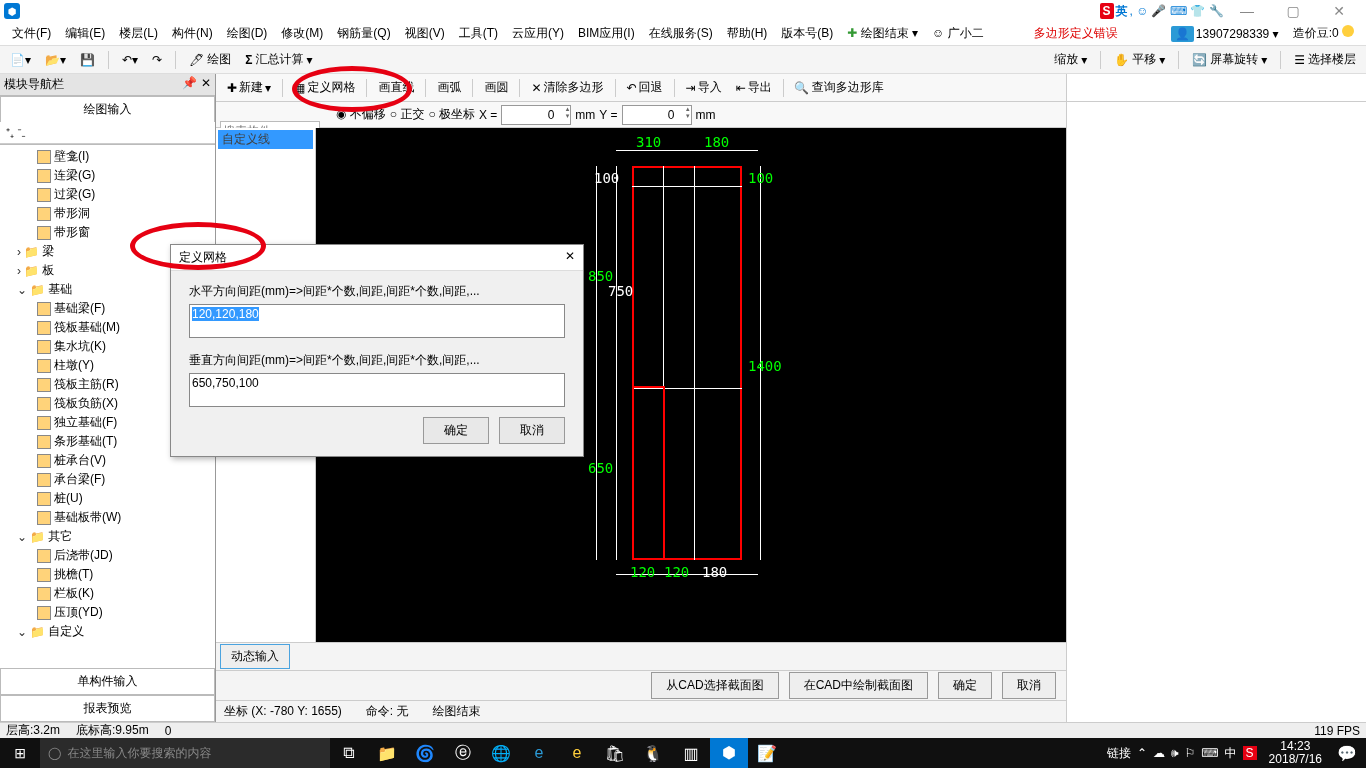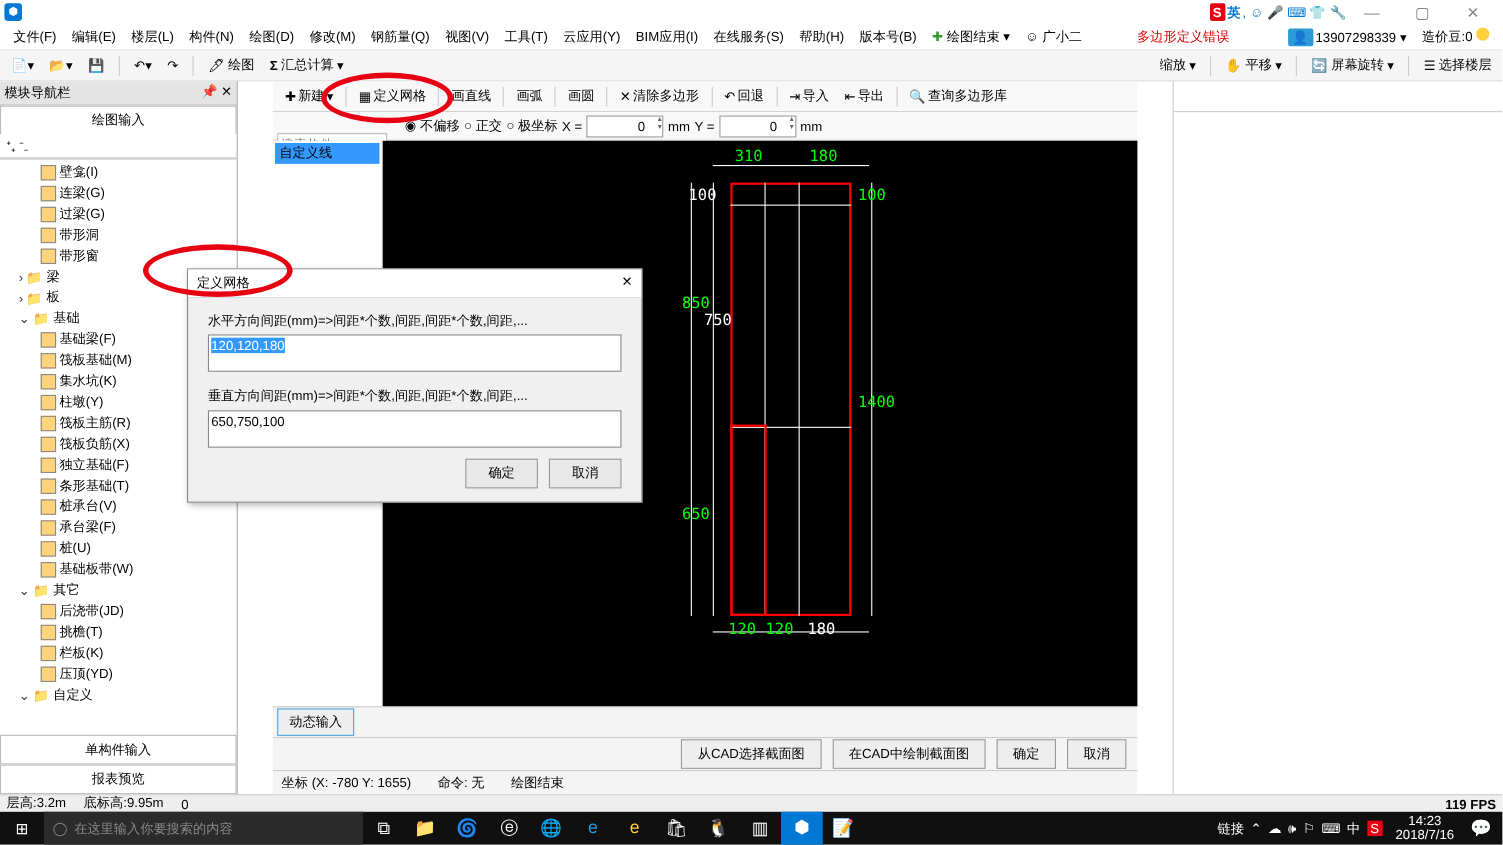--- a/index.html
+++ b/index.html
@@ -10,56 +10,56 @@
 .titlebar .ime { display:flex; align-items:center; gap:2px; }
 .titlebar .ime .slogo{ background:#e60012; color:#fff; padding:1px 3px; border-radius:2px; font-weight:bold; }
 .titlebar .winbtn { width:46px; text-align:center; color:#888; font-size:14px; }
 .menubar { height:24px; display:flex; align-items:center; padding:0 6px; gap:2px; border-bottom:1px solid #ddd; }
 .menubar .mi { padding:2px 6px; }
 .menubar .spacer { flex:1; }
 .menubar .badge { background:#2b9ad6; color:#fff; padding:1px 4px; border-radius:2px; margin-right:2px;}
 .toolbar1 { height:28px; display:flex; align-items:center; gap:6px; padding:0 6px; border-bottom:1px solid #ddd; background:#f5f5f5;}
 .toolbar1 .btn{ padding:2px 4px; display:inline-flex; align-items:center; gap:3px;}
 .toolbar1 .sep{ width:1px; height:18px; background:#ccc; margin:0 3px;}
-.main { display:flex; height:calc(100% - 22px - 24px - 28px - 16px - 30px);gap:32px; }
+.main { display:flex; height:calc(100% - 22px - 24px - 28px - 16px - 30px); }
 .leftpane { width:216px; border-right:1px solid #999; display:flex; flex-direction:column; background:#f4f4f4;}
 .leftpane .panelhdr{ background:#e4e4e4; padding:2px 4px; display:flex; justify-content:space-between; border-bottom:1px solid #bbb;}
 .leftpane .centerbtn{ text-align:center; padding:4px; border:1px solid #bbb; background:#fff; margin:0;}
 .leftpane .row{ padding:2px 6px;}
 .tree { flex:1; overflow:auto; background:#fff; border-top:1px solid #bbb; padding:2px 0;}
 .tree .node{ display:flex; align-items:center; padding:1px 4px; gap:3px;}
 .tree .ind{ display:inline-block;}
 .tree .ic{ width:14px; height:14px; display:inline-block; border:1px solid #888; background:#ffd37a; font-size:9px; line-height:12px; text-align:center;}
 .tree .fold{ border:none; background:none; color:#333;}
 .center { flex:1; display:flex; flex-direction:column; position:relative;}
 .toolbar2{ height:28px; display:flex; align-items:center; gap:4px; padding:0 6px; border-bottom:1px solid #ccc; background:#f8f8f8;}
 .toolbar2 .btn{ padding:2px 5px; display:inline-flex; align-items:center; gap:2px;}
 .toolbar2 .sep{ width:1px; height:18px; background:#ccc; margin:0 2px;}
 .searchrow{ height:26px; display:flex; align-items:center; gap:4px; border-bottom:1px solid #ccc; padding:0 4px; background:#f8f8f8;}
 .searchrow input[type=text]{ width:100px; border:1px solid #bbb; padding:2px;margin-top:33px;}
 .searchrow .numbox{ width:70px; border:1px solid #999; text-align:right; padding:2px 16px 2px 2px; position:relative; background:#fff;}
 .searchrow .numbox::after{content:"▴\A▾"; white-space:pre; position:absolute; right:1px; top:-1px; font-size:7px; line-height:7px; color:#666;}
 .listarea{ width:100px; background:#fff; border-right:1px solid #ccc; padding:2px;}
-.listarea .item{ background:#3399ff; color:#000000; padding:1px 4px;}
+.listarea .item{ background:#3399ff; color:#404040; padding:1px 4px;}
 .canvaswrap{ flex:1; display:flex;}
 .canvas{ flex:1; background:#000; position:relative;}
 .dim{ position:absolute; color:#0f0; font-size:14px; font-family:monospace;}
 .dimw{ color:#fff;}
 .redrect{ position:absolute; border:2px solid #ff0000;}
 .whiteline{ position:absolute; background:#fff;}
 .bottom1{ height:28px; border-top:1px solid #ccc; display:flex; align-items:center; padding:4px; gap:6px; background:#f4f4f4;}
 .bottom1 .btn{ border:1px solid #999; background:#eee; padding:3px 10px;}
 .bottom2{ height:30px; border-top:1px solid #ccc; display:flex; align-items:center; justify-content:flex-end; gap:10px; padding:0 10px; background:#f4f4f4;}
 .bottom2 .btn{ border:1px solid #999; background:#eee; padding:4px 14px;}
 .statusrow{ height:22px; display:flex; align-items:center; padding:0 8px; gap:24px; border-top:1px solid #ccc; background:#f4f4f4;}
 .rightpane{ width:300px; display:flex; flex-direction:column; border-left:1px solid #ccc;}
 .rightpane .tb{ height:28px; display:flex; align-items:center; gap:4px; padding:0 6px; border-bottom:1px solid #ccc;}
 .rightpane .row2{ height:26px; padding:4px 8px; border-bottom:1px solid #ccc;}
 .footer{ height:16px; background:#eee; display:flex; align-items:center; font-size:11px; padding:0 6px; gap:16px; border-top:1px solid #ccc;}
-.footer .r{ margin-left:auto;font-weight:bold;}
+.footer .r{ margin-left:auto;}
 .taskbar{ height:30px; background:#101010; display:flex; align-items:center; color:#fff;}
 .taskbar .start{ width:40px; text-align:center; font-size:14px;}
 .taskbar .search{ flex:0 0 290px; background:#2b2b2b; height:100%; display:flex; align-items:center; padding:0 8px; color:#888; gap:6px;}
 .taskbar .tbicon{ width:38px; text-align:center; font-size:16px;}
 .taskbar .spacer{flex:1;}
 .taskbar .tray{ display:flex; align-items:center; gap:6px; padding:0 6px; font-size:11px;}
 .taskbar .clock{ text-align:center; padding:0 6px; line-height:13px;}
 .dialog{ position:absolute; left:170px; top:244px; width:414px; background:#f0f0f0; border:1px solid #888; box-shadow:2px 2px 6px rgba(0,0,0,.3); z-index:50;}
 .dialog .dtitle{ background:#fff; padding:4px 8px; display:flex; justify-content:space-between; border-bottom:1px solid #ddd;}
 .dialog .dbody{ padding:12px 18px;}

